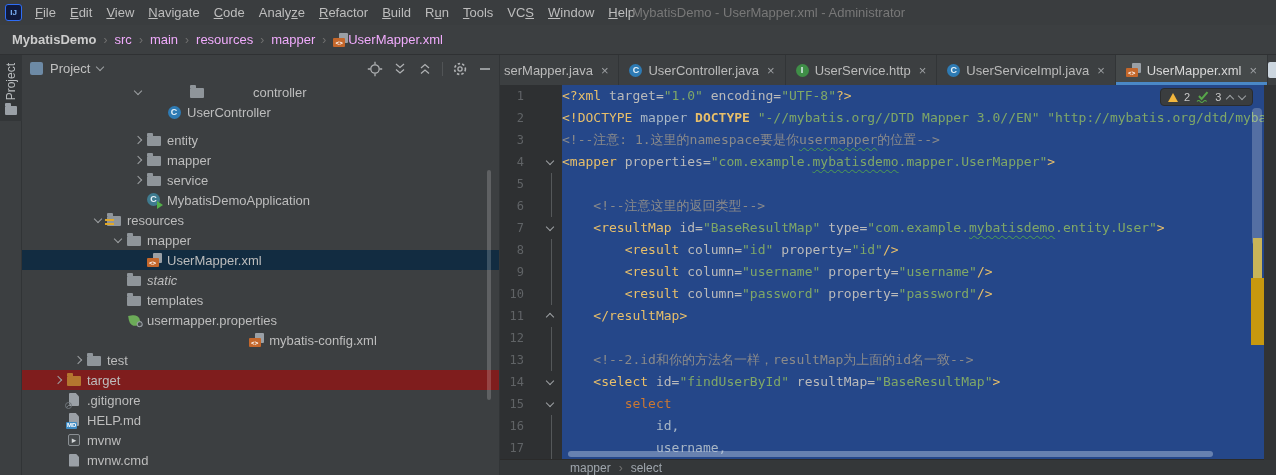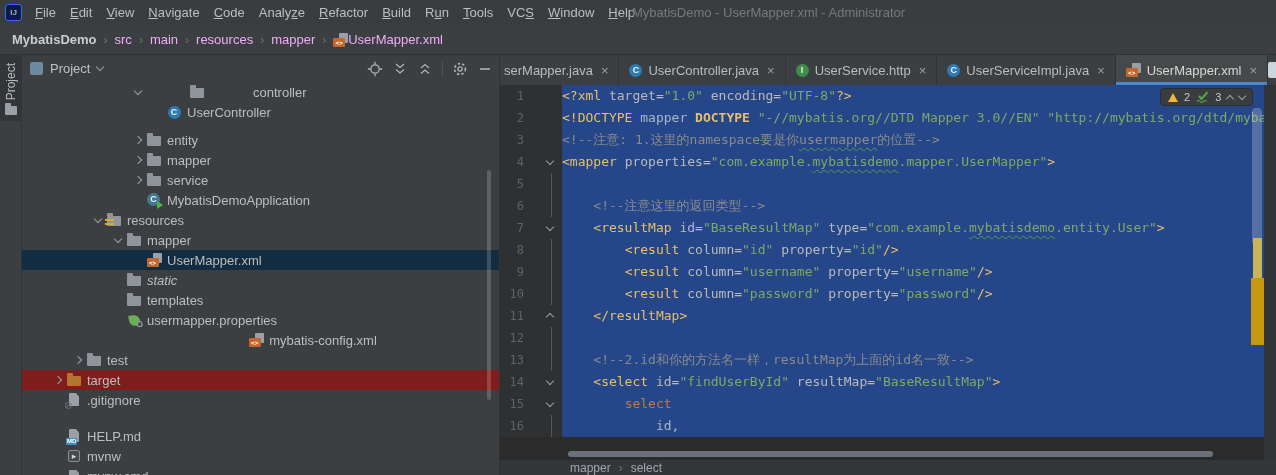--- a/index.html
+++ b/index.html
@@ -340,21 +340,21 @@
         <div class="trow" style="padding-left: 30px;">
           <span class="tchev"></span>
           <span class="ticon">
             <span class="gfilewrap">
               <span class="gfile"></span>
               <span class="noov"></span>
             </span>
           </span>
           <span class="tlabel">.gitignore</span>
         </div>
-        <div class="trow" style="padding-left: 30px; margin-top: 16px;">
+        <div class="trow" style="padding-left: 30px;">
           <span class="tchev"></span>
           <span class="ticon">
             <span class="gfilewrap">
               <span class="gfile"></span>
               <span class="mdb">MD</span>
             </span>
           </span>
           <span class="tlabel">HELP.md</span>
         </div>
         <div class="trow" style="padding-left: 30px;">
@@ -490,20 +490,25 @@
         <span class="enum">15</span>
         <span class="efold">
           <span class="fm down"></span>
         </span>
         <span class="ecode"><span class="tk-txt">        </span><span class="tk-kw">select</span></span>
       </div>
       <div class="erow">
         <span class="enum">16</span>
         <span class="efold line"></span>
         <span class="ecode"><span class="tk-txt">            </span><span class="tk-txt">id,</span></span>
+      </div>
+      <div class="erow">
+        <span class="enum">17</span>
+        <span class="efold line"></span>
+        <span class="ecode"><span class="tk-txt">            </span><span class="tk-txt">username,</span></span>
       </div>
     </div>
 
   <div class="inspect">
     <span class="warn-tri"></span>
     <span>2</span>
     <svg width="13" height="13" viewBox="0 0 13 13">
       <path d="M1 10.5q1.6-2 3.2 0t3.2 0t3.2 0" fill="none" stroke="#57a64a" stroke-width="1.2"></path>
       <path d="M3 5l2.6 3L11.5 1.2" fill="none" stroke="#57a64a" stroke-width="2"></path>
     </svg>

